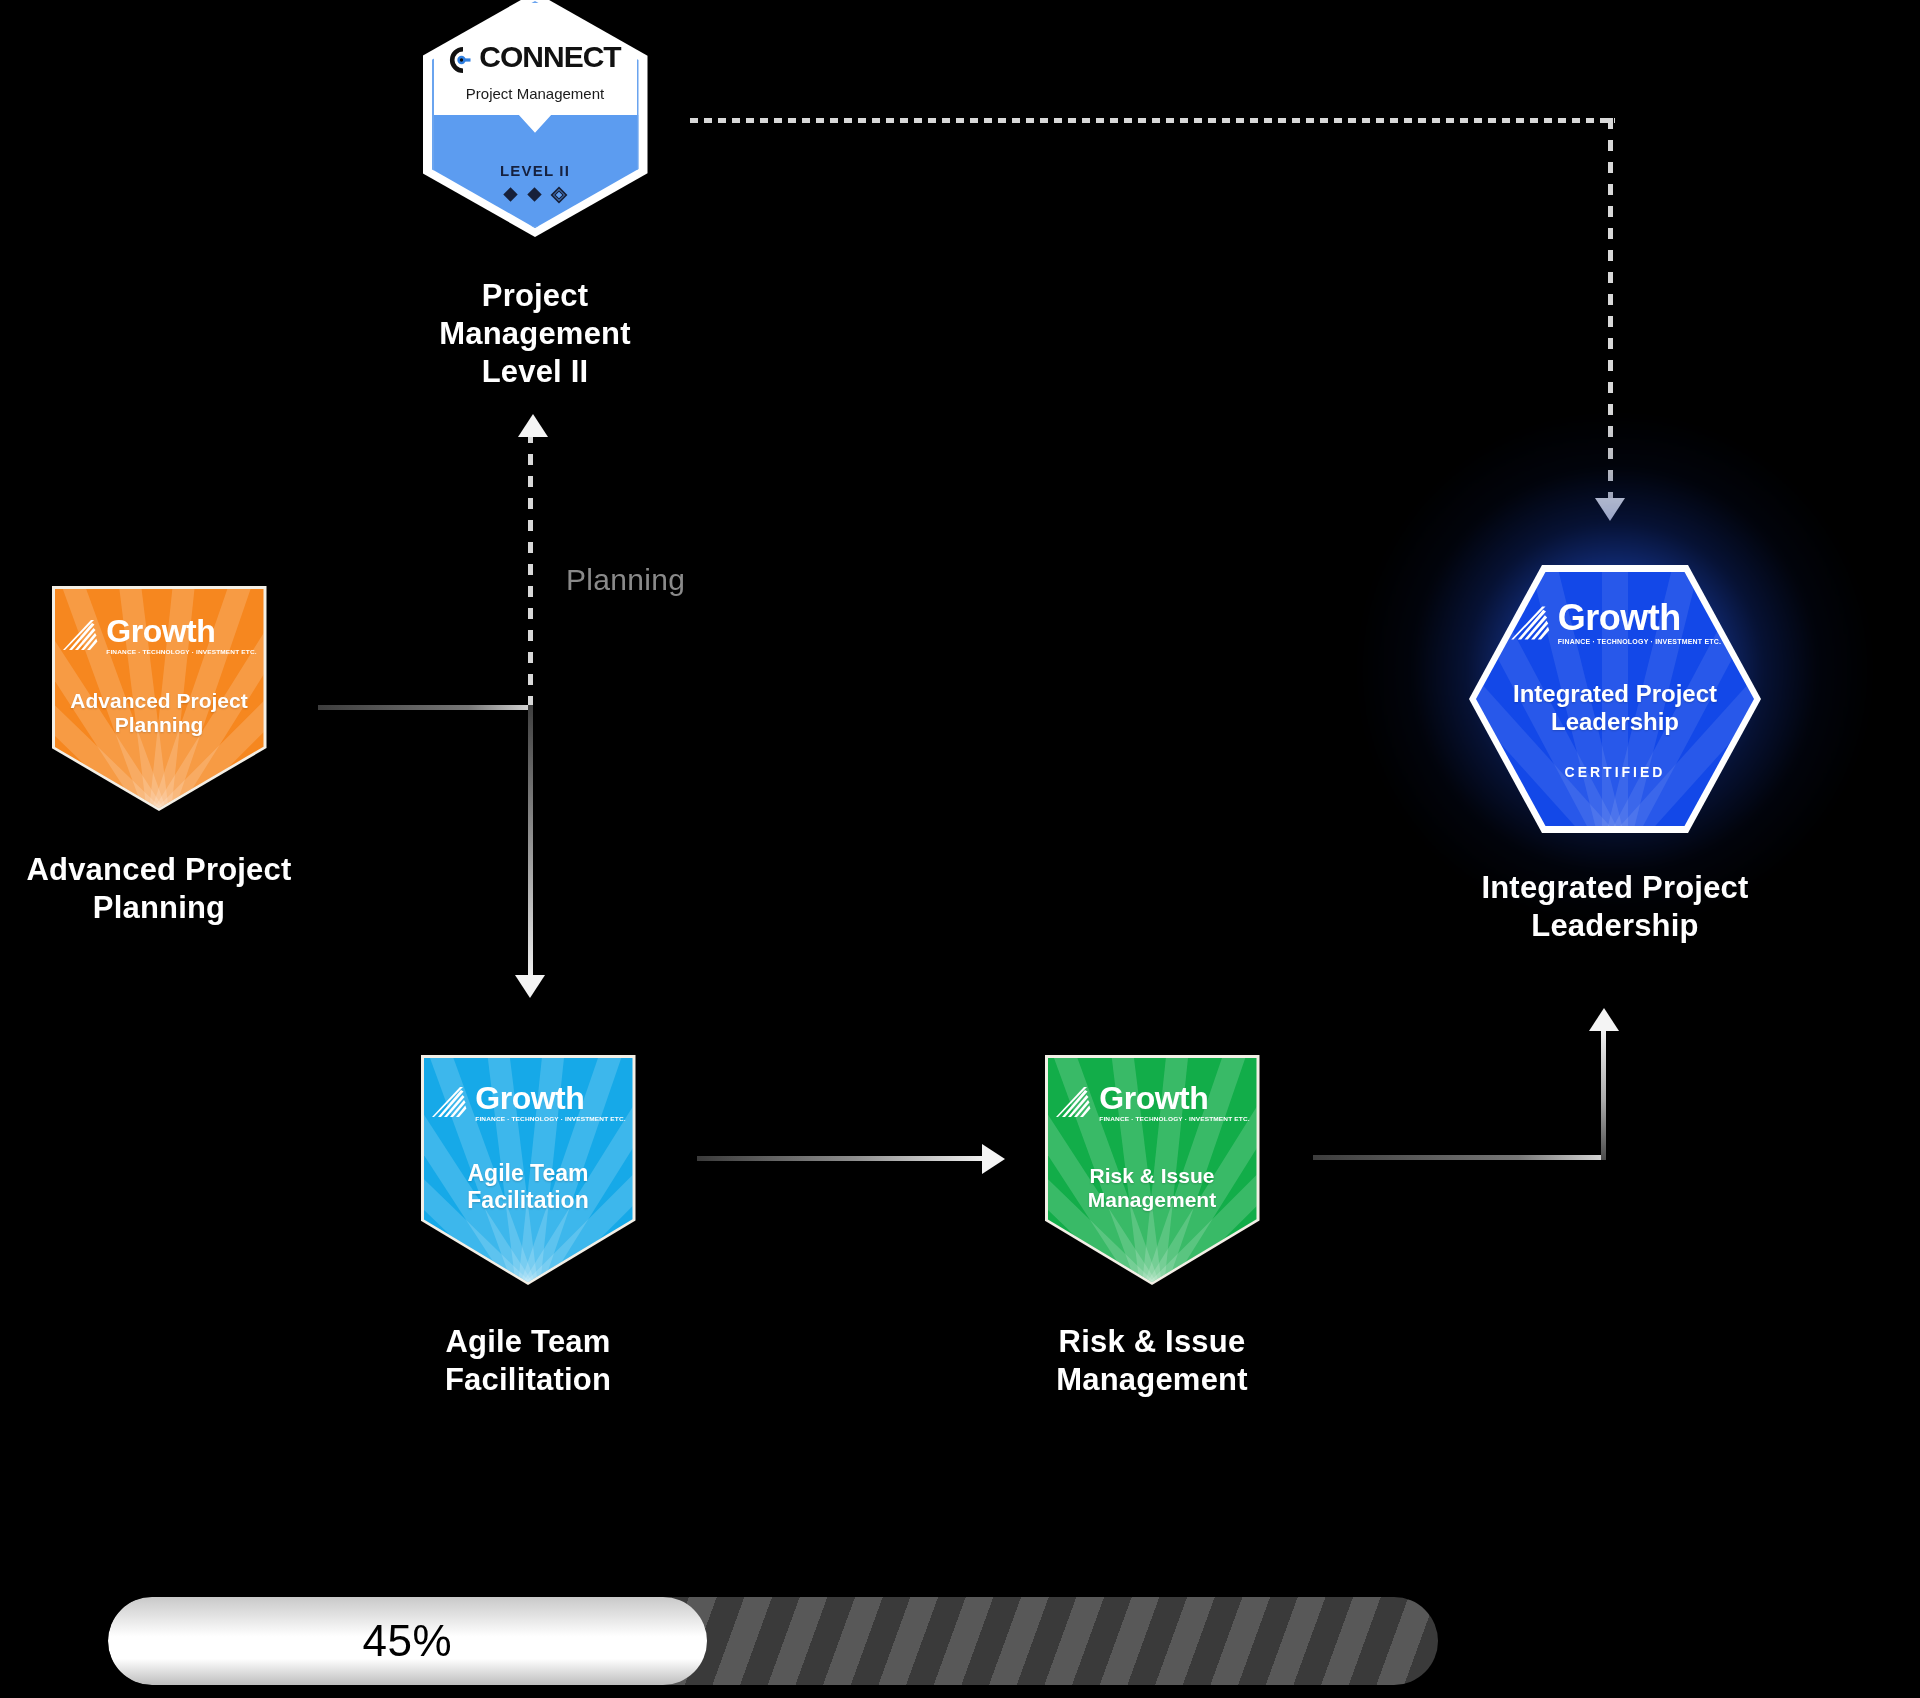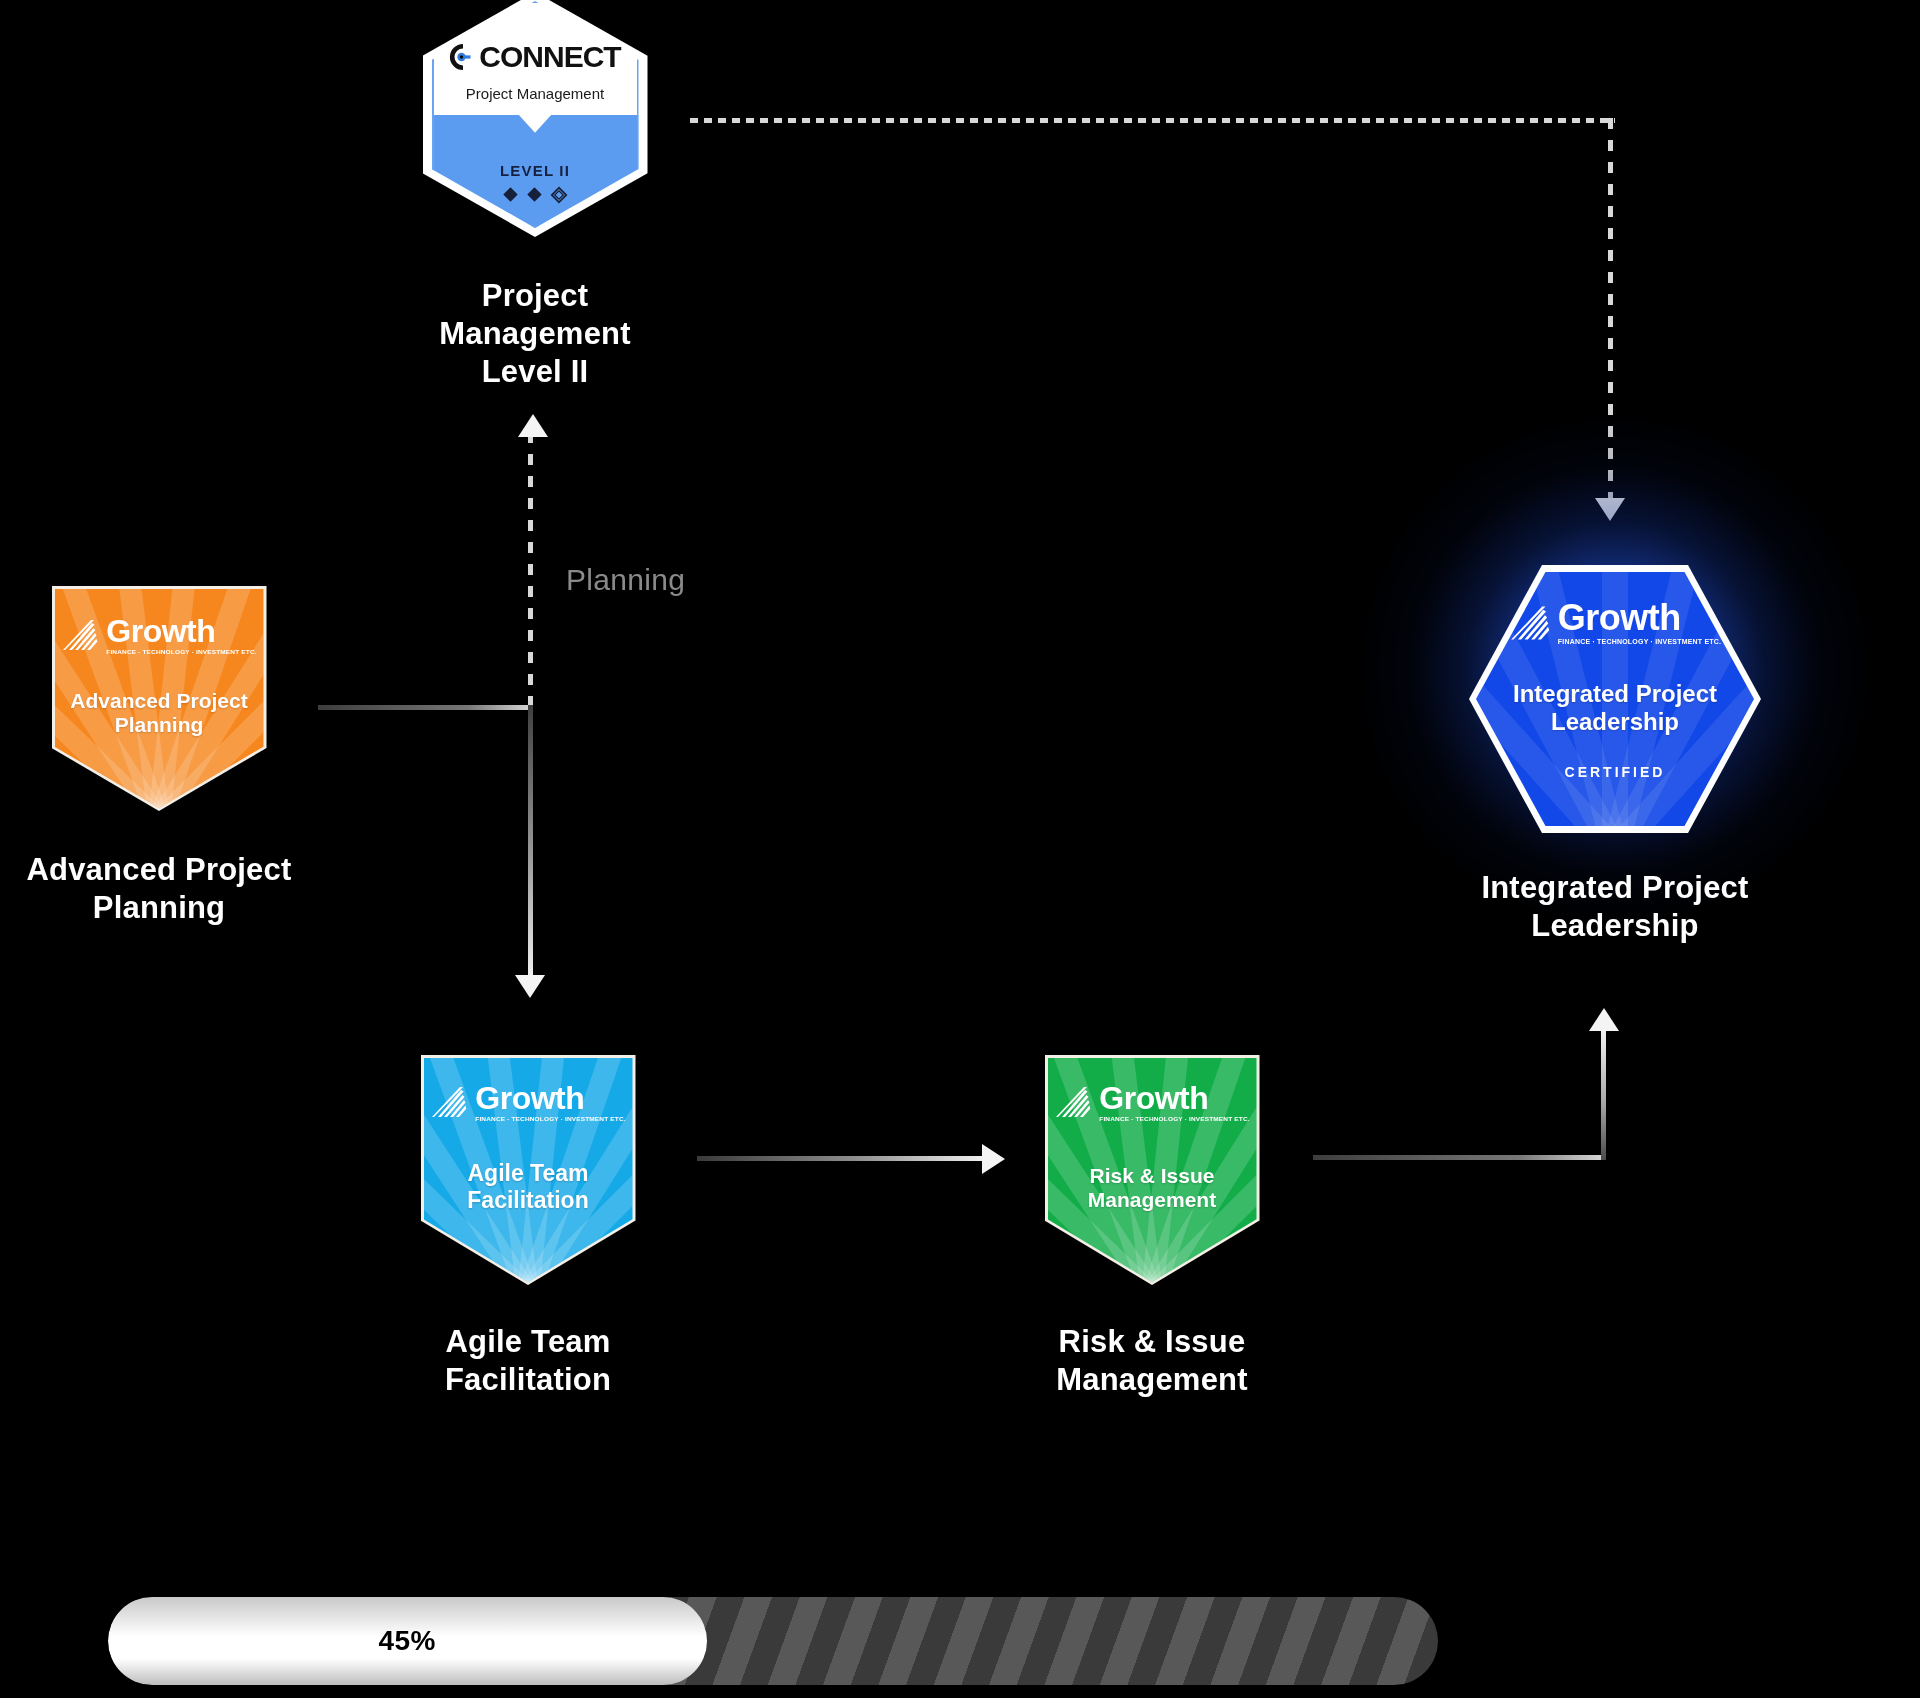--- a/index.html
+++ b/index.html
@@ -211,22 +211,22 @@
         #585858 26px, #585858 52px);
   }
   .progress-fill{
     position:absolute; left:0; top:0; bottom:0;
     border-radius:999px;
     background:linear-gradient(to bottom,#c9c9c9 0%,#ffffff 45%,#ffffff 70%,#bdbdbd 100%);
     display:flex; align-items:center; justify-content:center;
   }
   .progress-value{
     color:#000;
-    font-weight:700;
-    font-size:28px;
+    font-weight:400;
+    font-size:44px;
     letter-spacing:.5px;
   }
 </style>
 </head>
 <body>
 
 <div id="canvas">
 
   <div class="conn h-dash" style="left:690px; top:118px; width:925px;"></div>
   <div class="conn v-dash" style="left:1608px; top:118px; height:383px;"></div>
@@ -247,21 +247,21 @@
   <div class="conn v-solid-up" style="left:1601px; top:1028px; height:132px;"></div>
   <div class="arrow arrow-up" style="left:1589px; top:1008px;"></div>
 
   <div class="node" style="left:390px; top:-8px; width:290px;">
     <div class="hexbadge" style="width:225px; height:245px; margin:0 auto;">
       <div class="hex-inner">
         <div class="hex-bottom"></div>
       </div>
       <div class="hex-line"></div>
 
-      <div style="position:absolute; left:0; right:0; top:48px; display:flex; align-items:center; justify-content:center; gap:2px;">
+      <div style="position:absolute; left:0; right:0; top:48px; display:flex; align-items:flex-end; justify-content:center; gap:2px;">
         <svg width="28" height="28" viewBox="0 0 28 28">
           <path d="M14 3.2 A10.8 10.8 0 1 0 14 24.8" fill="none" stroke="#111" stroke-width="4.6"></path>
           <circle cx="12.5" cy="14" r="4.2" fill="#2f7fe0"></circle>
           <circle cx="12.5" cy="14" r="1.7" fill="#0b0b0b"></circle>
           <rect x="14.5" y="12.4" width="7" height="3.2" fill="#2f7fe0"></rect>
         </svg>
         <span style="color:#111; font-weight:800; font-size:30px; letter-spacing:-1px;">CONNECT</span>
       </div>
 
       <div style="position:absolute; left:0; right:0; top:93px; text-align:center; color:#1b1b1b; font-size:15px; font-weight:500;">Project Management</div>

